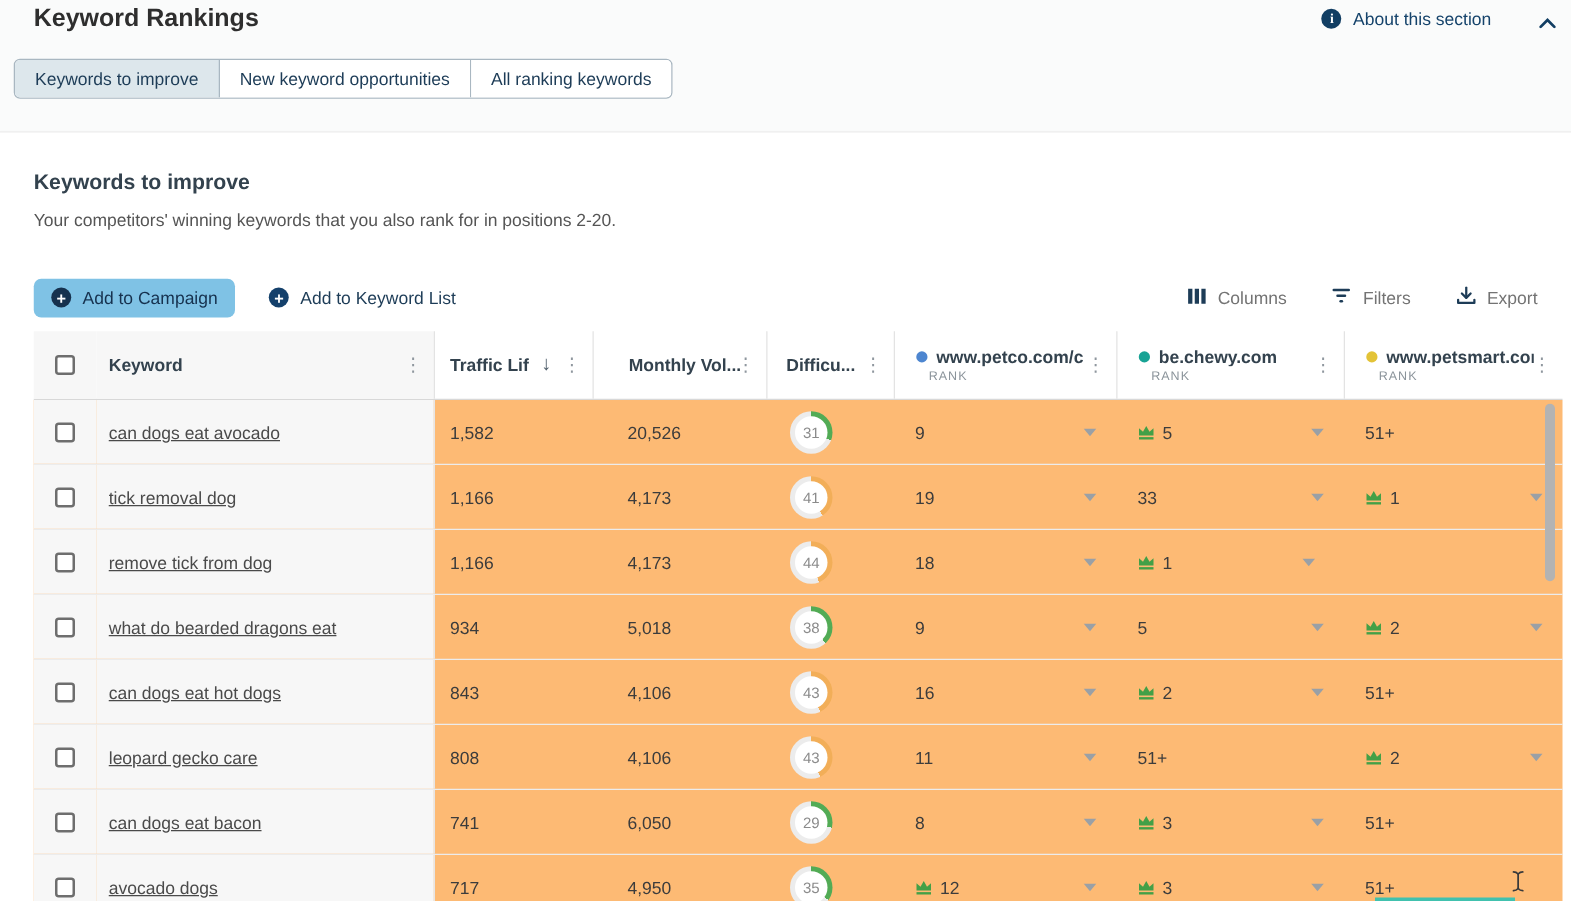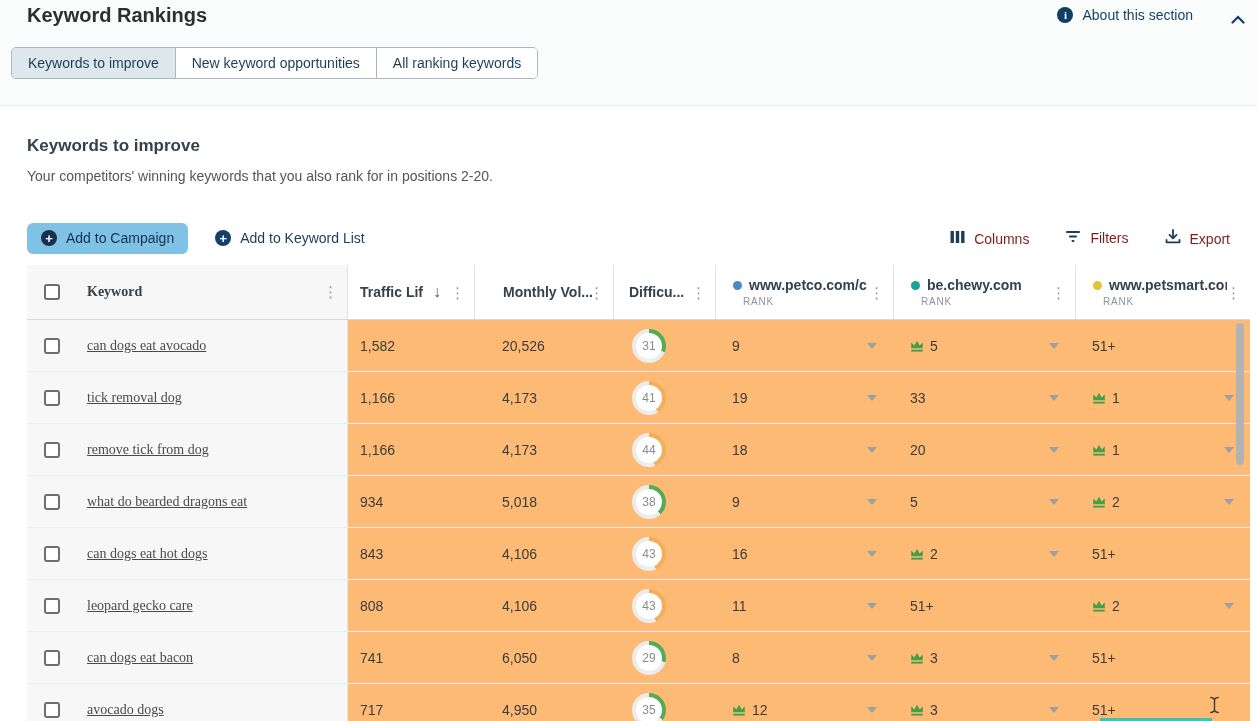--- a/index.html
+++ b/index.html
@@ -31,30 +31,30 @@
   .toolbar { position:absolute; left:27px; top:116px; right:27px; height:32px; display:flex; align-items:center; }
   .btn-primary { height:31px; display:flex; align-items:center; gap:9px; padding:0 14px;
                  background:#7fc2e5; border-radius:6px; color:#16314e; font-size:14px; cursor:pointer; }
   .plus-circle { width:16px; height:16px; border-radius:50%; background:#16314e; color:#fff;
                  display:flex; align-items:center; justify-content:center; font-size:13px;
                  font-weight:700; line-height:13px; }
   .btn-text { display:flex; align-items:center; gap:9px; margin-left:27px; color:#1d3c57;
               font-size:14px; cursor:pointer; }
   .btn-text .plus-circle { background:#14406b; }
   .toolbar-right { margin-left:auto; display:flex; align-items:center; gap:36px; }
-  .tool-btn { display:flex; align-items:flex-end; gap:9px; color:#7f1d1d; font-size:14px; cursor:pointer; }
+  .tool-btn { display:flex; align-items:center; gap:9px; color:#737373; font-size:14px; cursor:pointer; }
   
   .table { position:absolute; left:27px; top:159px; width:1223px; }
   .thead { display:flex; height:55px; border-bottom:1px solid #d8d8d8; background:#fff; }
   .th { position:relative; display:flex; align-items:center; font-size:14px; font-weight:700;
         color:#33424e; cursor:pointer; }
   .pin { background:#f7f7f7; }
   .bl  { border-left:1px solid #e3e3e3; }
   .c-check    { width:50px;  justify-content:center; }
-  .c-keyword  { width:270px; padding-left:10px;font-family:Liberation Serif, serif; }
+  .c-keyword  { width:270px; padding-left:10px; }
   .c-traffic  { width:127px; padding-left:12px; }
   .c-monthly  { width:139px; padding-left:28px; }
   .c-diff     { width:102px; padding-left:15px; }
   .c-petco    { width:178px; }
   .c-chewy    { width:182px; }
   .c-petsmart { width:175px; }
   .kebab { position:absolute; right:9px; top:50%; transform:translateY(-50%);
            color:#8f979e; font-size:15px; font-weight:400; cursor:pointer; line-height:1; }
   .sort-icon { margin-left:10px; color:#4e5d6a; font-size:16px; font-weight:400; }
   .th-stack { display:flex; flex-direction:column; justify-content:center; padding-left:17px; }
@@ -299,26 +299,20 @@
               <span class="gauge" style="background: conic-gradient(rgb(242, 174, 88) 158.4deg, rgb(236, 236, 236) 158.4deg, rgb(236, 236, 236) 360deg);">
                 <span class="gauge-inner">44</span>
               </span>
             </div>
             <div class="cell c-rank c-petco">
               <span class="rank-main">
                 <span class="rank-val">18</span>
               </span>
               <span class="caret"></span>
             </div>
-            <div class="cell c-rank c-chewy">
-              <span class="rank-main">
-                <span class="rank-val">20</span>
-              </span>
-              <span class="caret"></span>
-            </div>
             <div class="cell c-rank c-petsmart">
               <span class="rank-main">
                 <span class="crown">
                   <svg width="14" height="12" viewBox="0 0 14 12">
                     <path d="M1.2 8.3 L1.2 2.6 L4.4 5.4 L7 0.8 L9.6 5.4 L12.8 2.6 L12.8 8.3 Z" fill="#43a047"></path>
                     <rect x="1.2" y="9.7" width="11.6" height="1.9" fill="#43a047"></rect>
                   </svg>
                 </span>
                 <span class="rank-val">1</span>
               </span>

